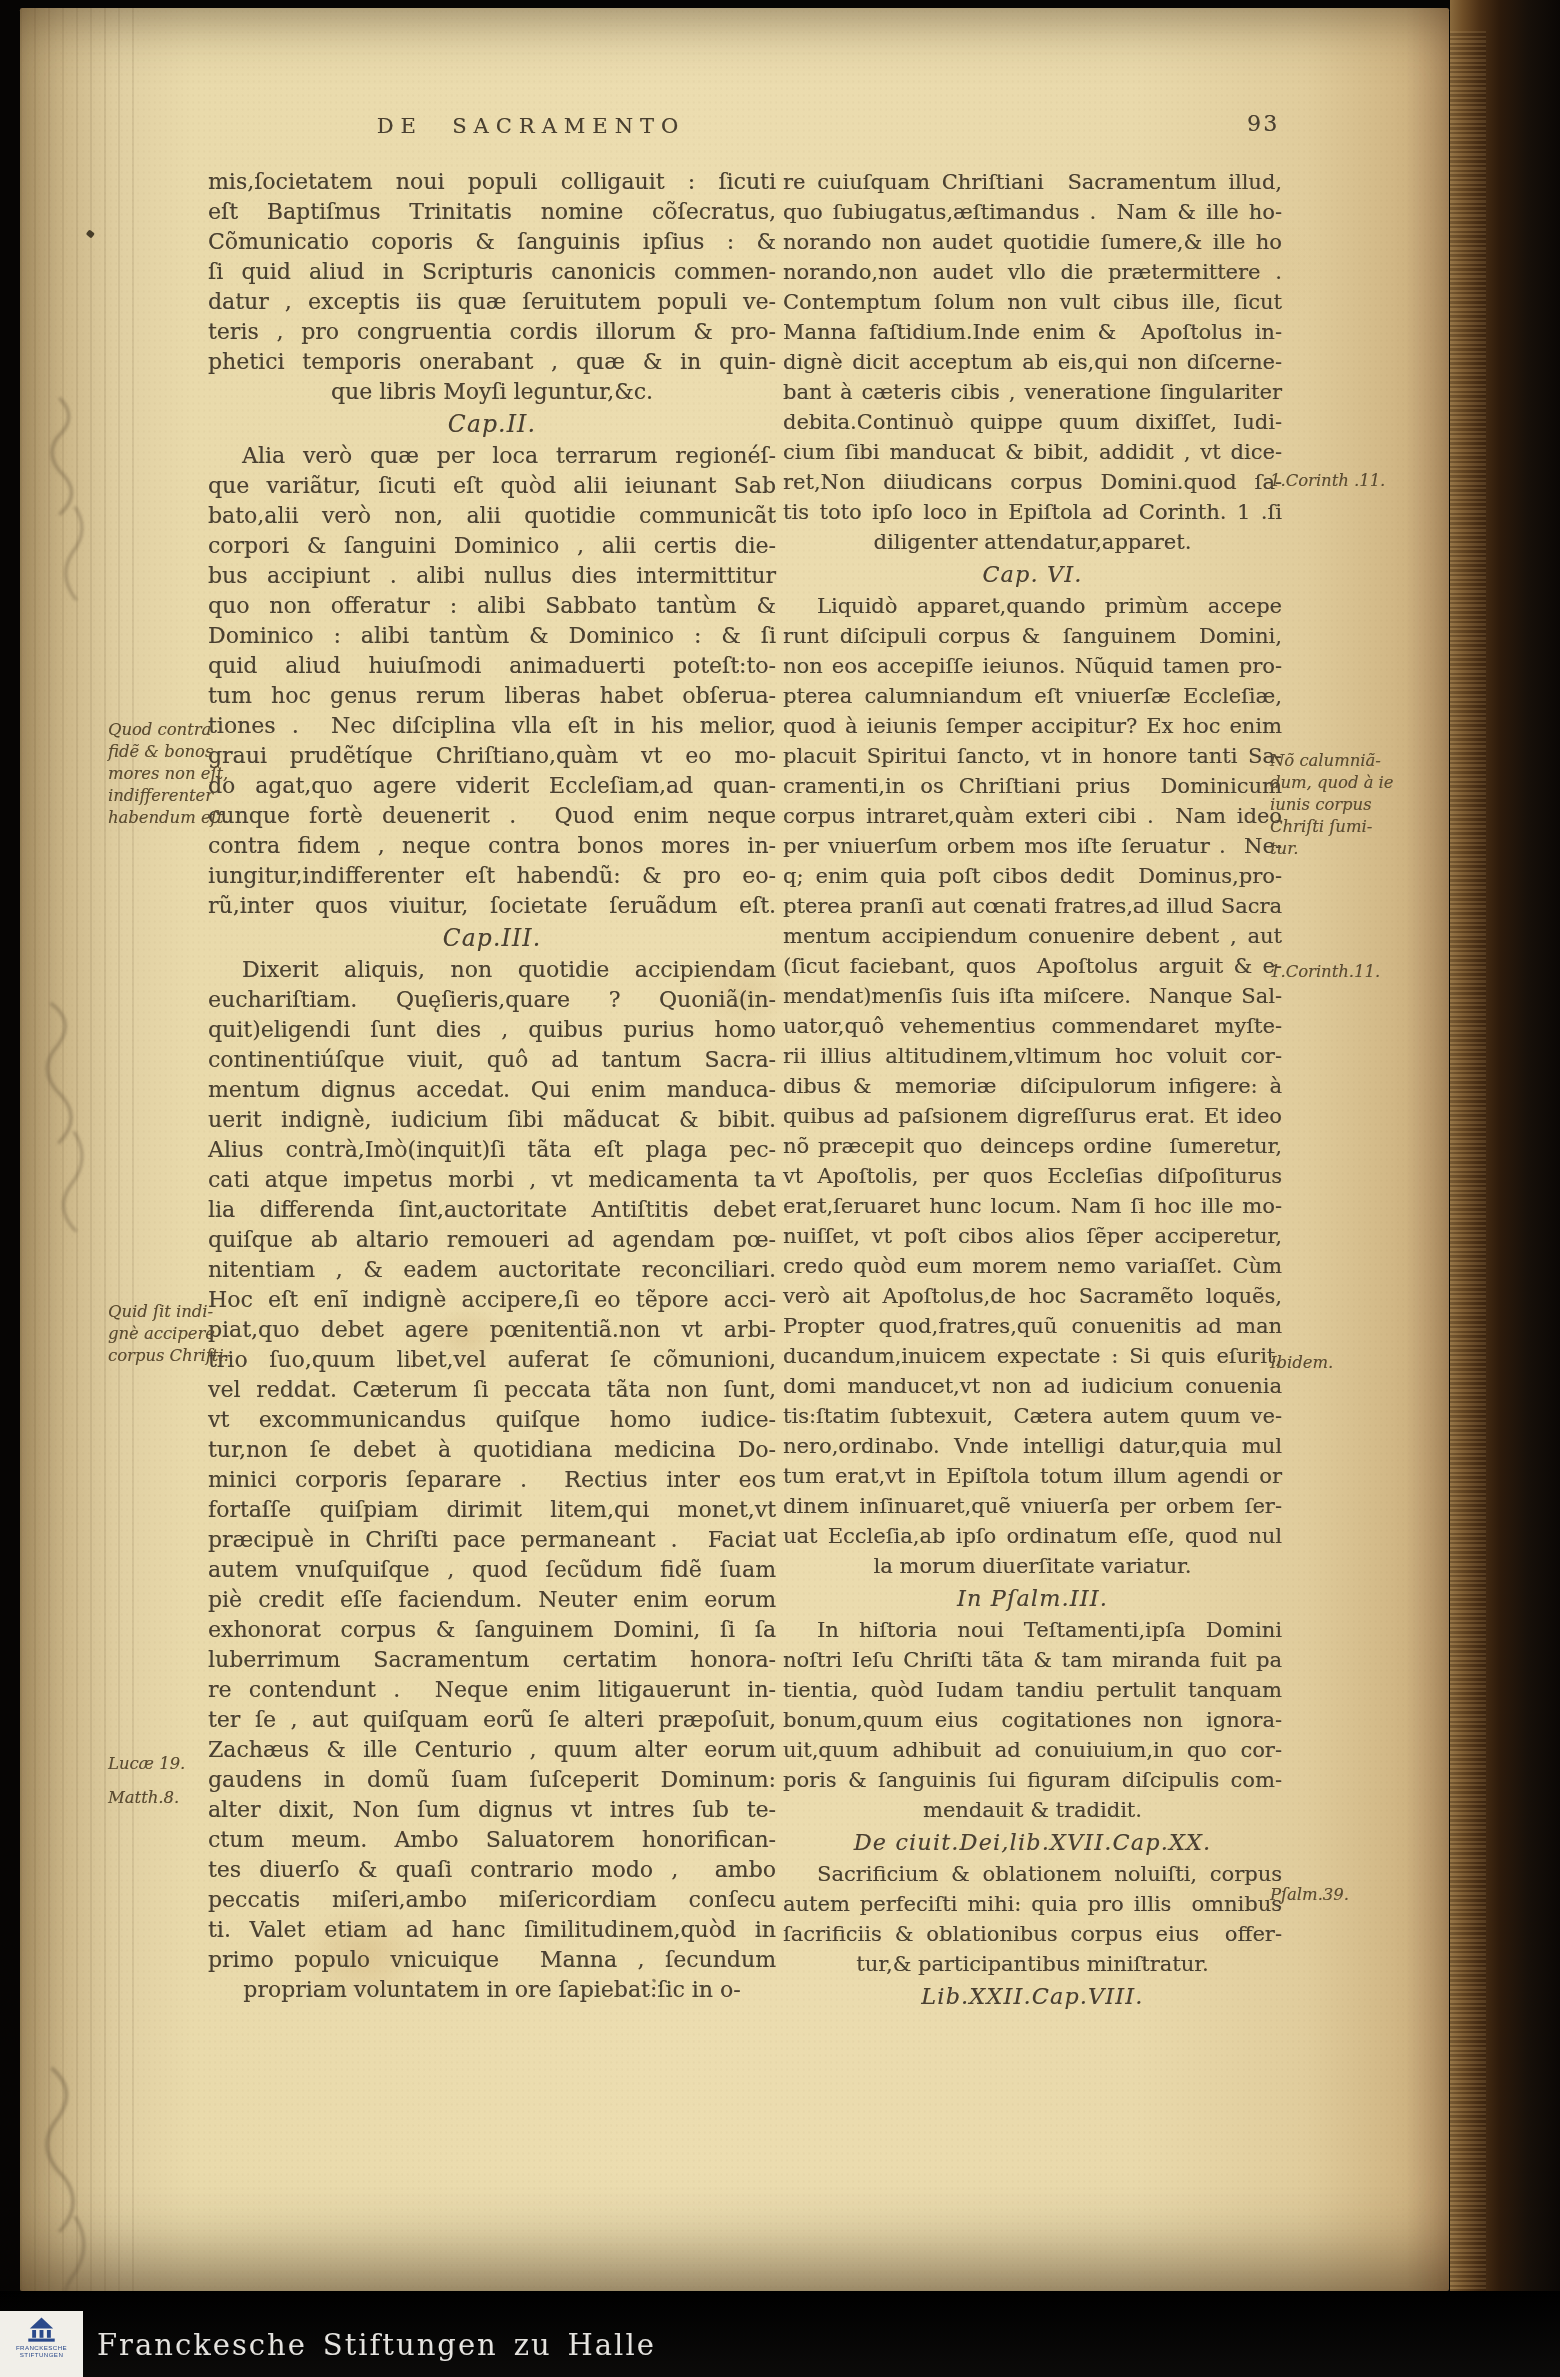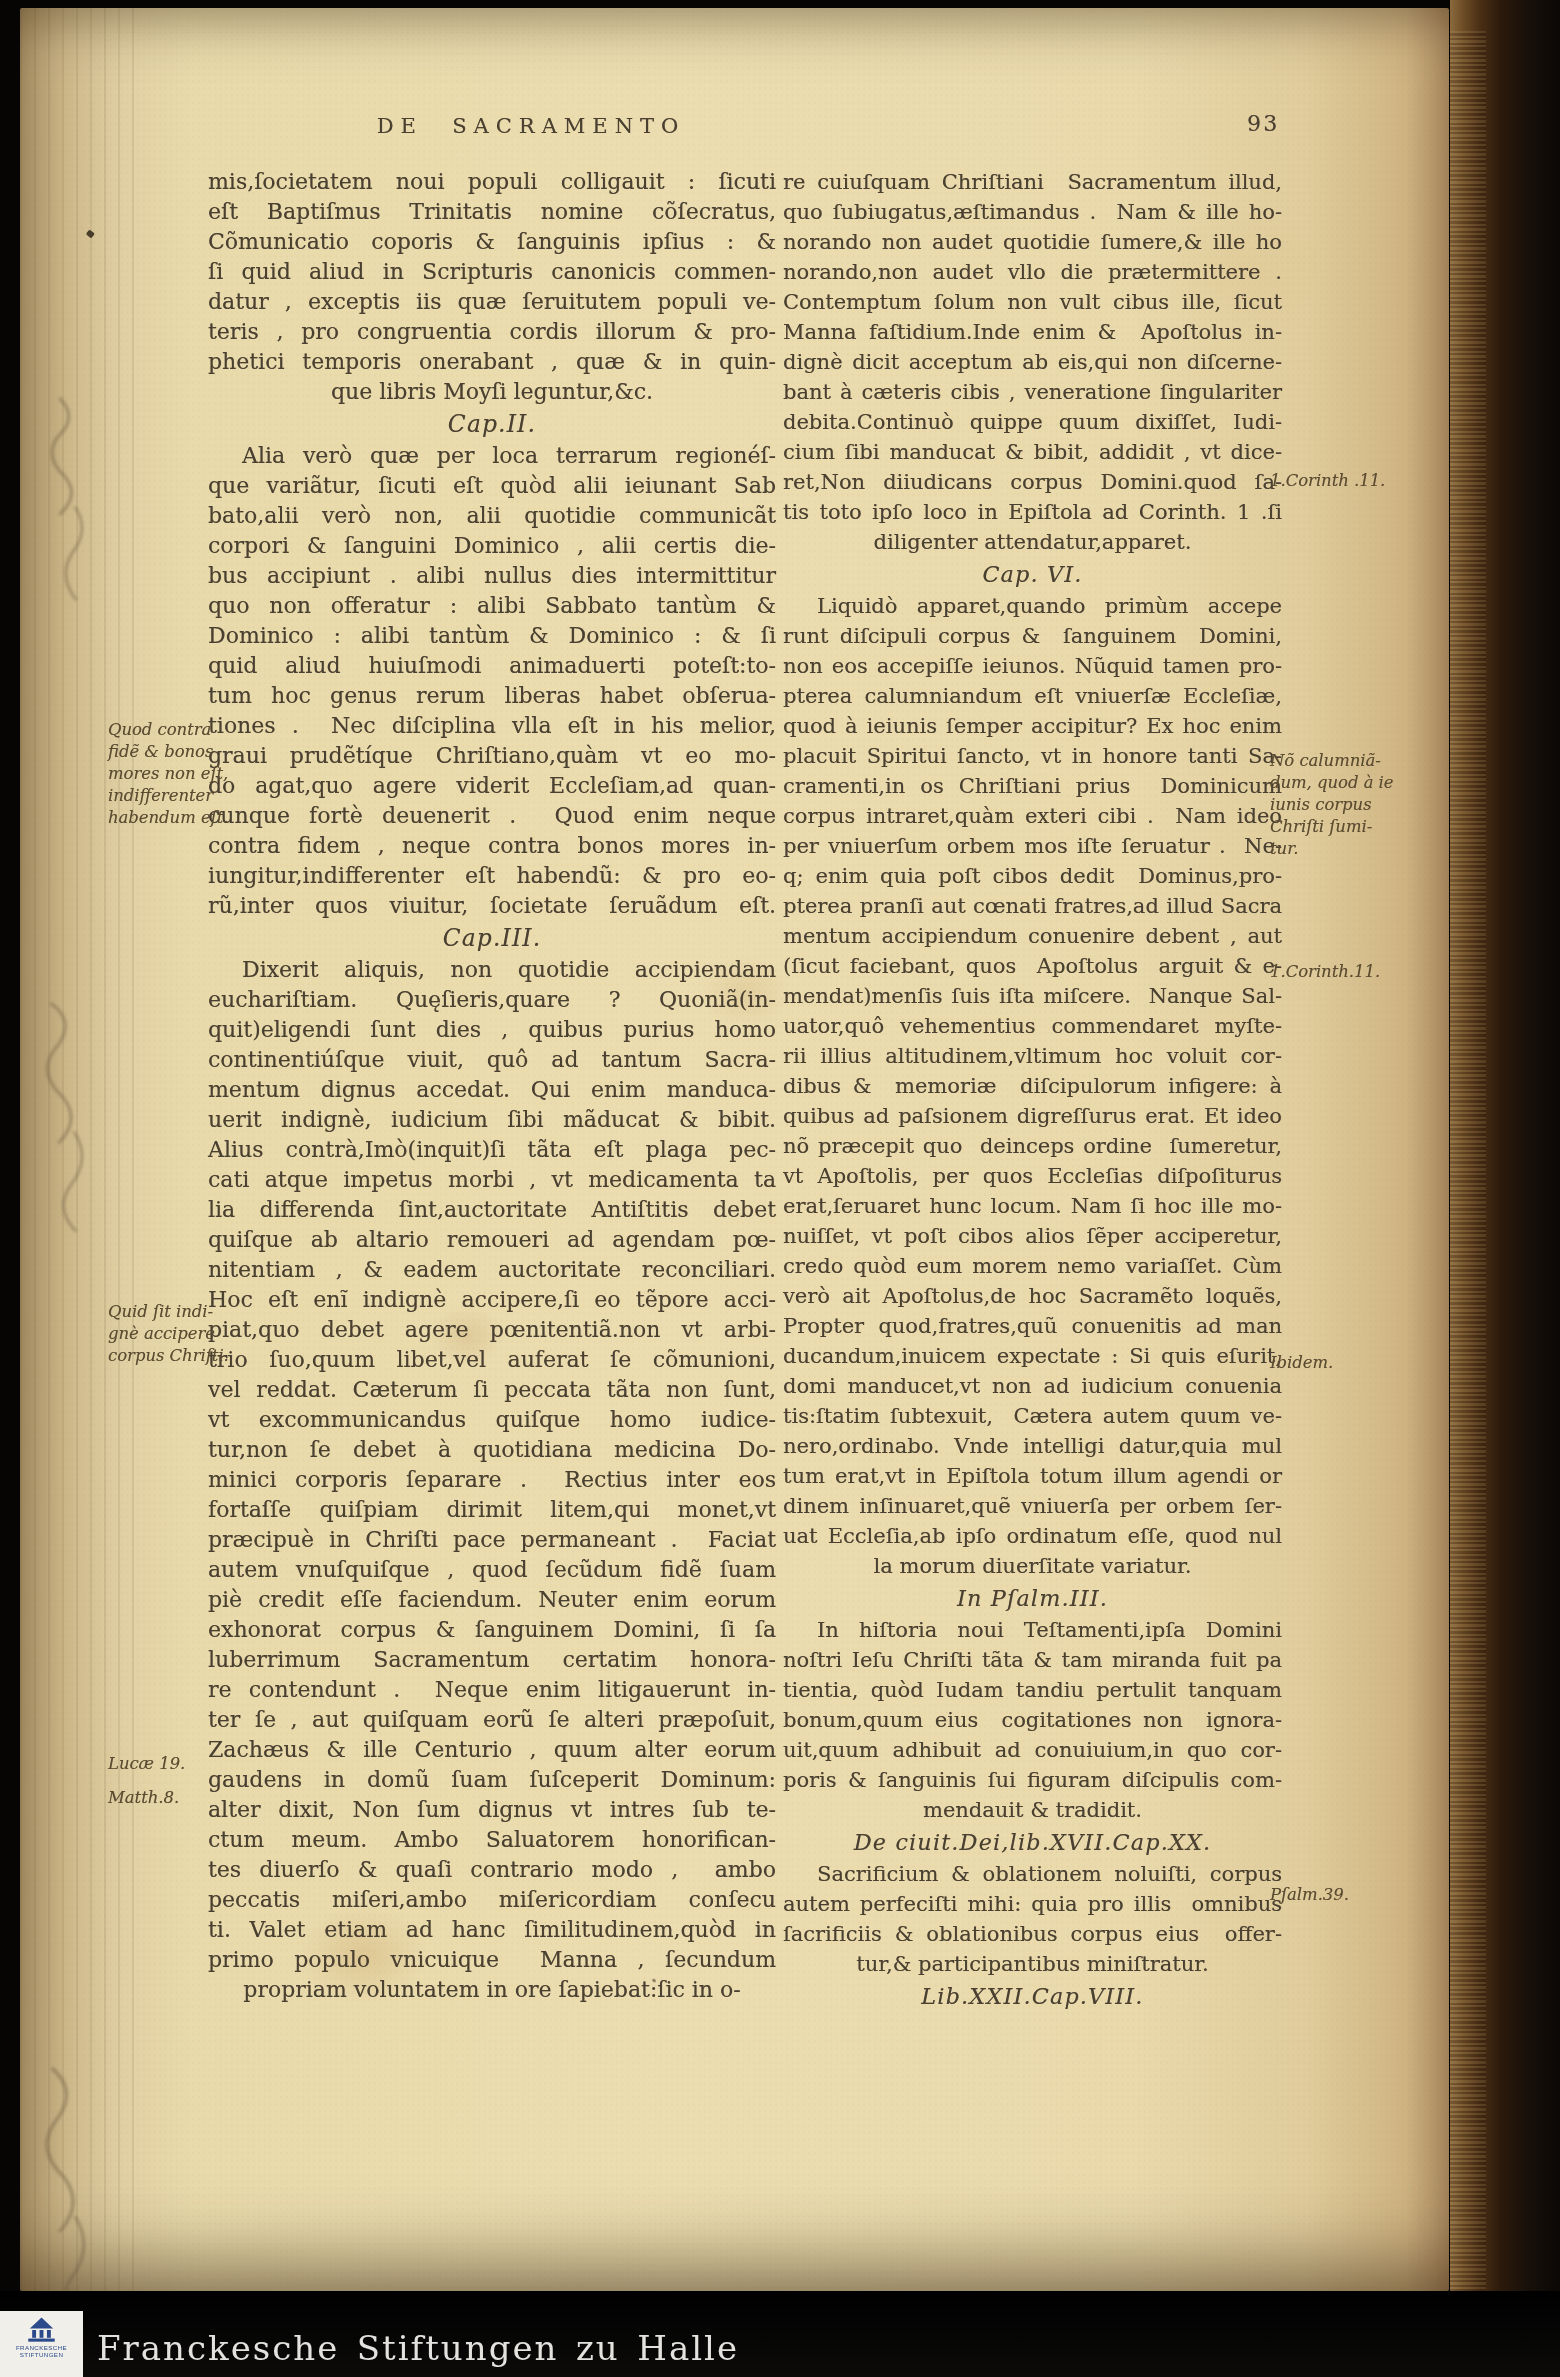--- a/index.html
+++ b/index.html
@@ -45,21 +45,21 @@
   .mnote{position:absolute;font-style:italic;font-size:16.4px;line-height:22px;color:#5a4b31;
     text-shadow:0.2px 0.2px 0.4px rgba(80,65,40,.4);}
   .mnote.left{left:108px;width:148px;}
   .mnote.right{left:1259px;width:195px;padding-left:11px;}
   
   .footer{position:absolute;left:0;top:2291px;width:1561px;height:87px;background:linear-gradient(180deg,#000 0,#0c0b0a 100%);}
   .logo-box{position:absolute;left:0;top:2311px;width:83px;height:66px;background:#f1efe9;
     display:flex;flex-direction:column;align-items:center;padding-top:4.7px;box-sizing:border-box;}
   .logo-caption{font-family:"Liberation Sans",sans-serif;font-size:6.2px;line-height:7px;color:#2b4a8b;
     letter-spacing:0.4px;text-align:center;}
-  .footer-label{position:absolute;left:97px;top:2328px;font-size:34px;color:#e4e2de;
+  .footer-label{position:absolute;left:97px;top:2328px;font-size:29px;color:#e4e2de;
     letter-spacing:2px;word-spacing:4.7px;}
 </style>
 </head>
 <body>
 
 <div class="stage">
   <div class="page"></div>
   <div class="gutter"></div>
 
   <svg class="bleed" style="left:36px;top:390px" width="70" height="218" viewBox="0 0 90 280">

